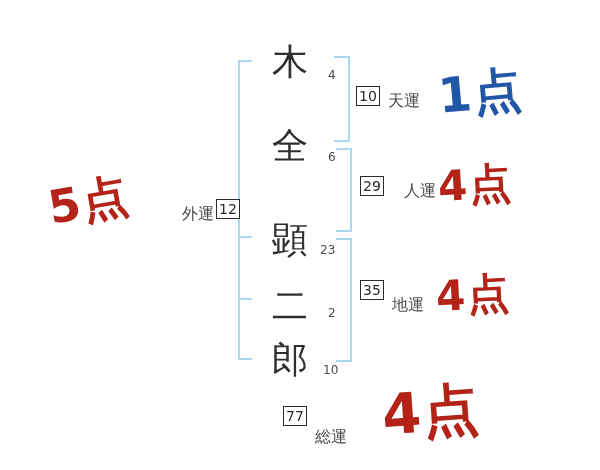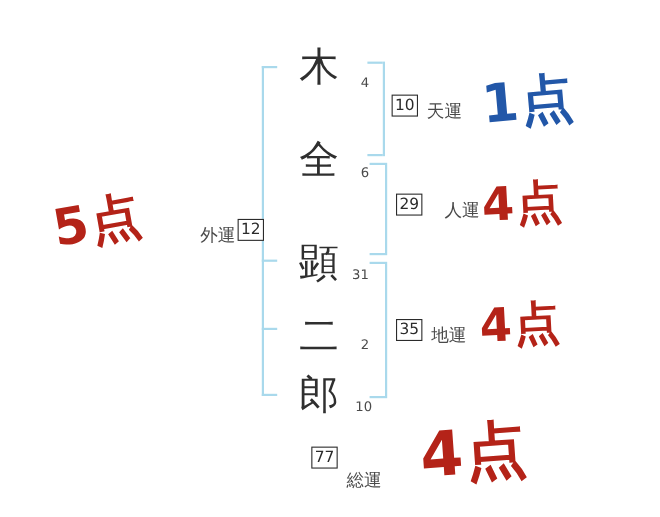--- a/index.html
+++ b/index.html
@@ -81,31 +81,31 @@
   <div class="bk h" style="left:336px;top:360px"></div>
 
   <div class="kanji" style="top:44px">木</div>
   <div class="kanji" style="top:128px">全</div>
   <div class="kanji" style="top:222px">顕</div>
   <div class="kanji" style="top:288px">二</div>
   <div class="kanji" style="top:342px">郎</div>
 
   <div class="strokes" style="left:328px;top:68px">4</div>
   <div class="strokes" style="left:328px;top:150px">6</div>
-  <div class="strokes" style="left:320px;top:243px">31</div>
+  <div class="strokes" style="left:320px;top:243px">23</div>
   <div class="strokes" style="left:328px;top:306px">2</div>
   <div class="strokes" style="left:323px;top:363px">10</div>
 
   <div class="fbox" style="left:356px;top:86px">10</div>
   <div class="flabel" style="left:388px;top:91px">天運</div>
 
   <div class="fbox" style="left:360px;top:176px">29</div>
   <div class="flabel" style="left:404px;top:181px">人運</div>
 
-  <div class="fbox" style="left:360px;top:290px">35</div>
+  <div class="fbox" style="left:360px;top:280px">35</div>
   <div class="flabel" style="left:392px;top:295px">地運</div>
 
   <div class="flabel" style="left:182px;top:204px">外運</div>
   <div class="fbox" style="left:216px;top:199px">12</div>
 
   <div class="fbox" style="left:283px;top:406px">77</div>
   <div class="flabel" style="left:315px;top:427px">総運</div>
 
   <div class="score red" style="left:48px;top:178px;font-size:46px;transform:rotate(-10deg)">5点</div>
   <div class="score blue" style="left:438px;top:68px;font-size:48px;transform:rotate(-5deg)">1点</div>

